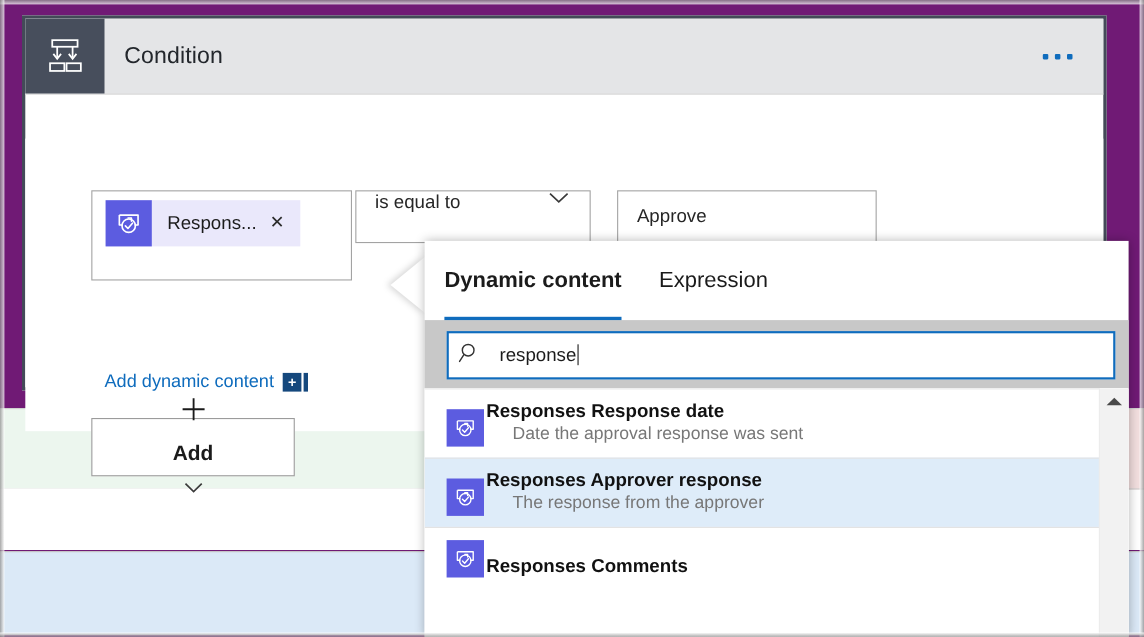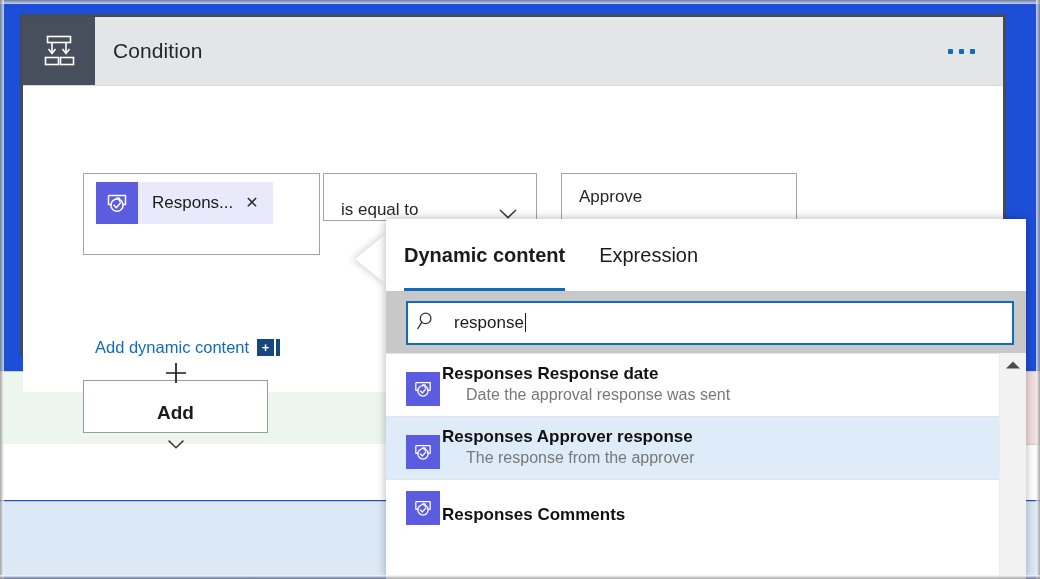--- a/index.html
+++ b/index.html
@@ -7,21 +7,21 @@
     margin: 0;
     padding: 0;
     background: #ffffff;
     font-family: "Liberation Sans", sans-serif;
   }
   #root {
     position: relative;
     width: 1040px;
     height: 579px;
     overflow: hidden;
-    background: #1d4ed8;
+    background: #701a75;
   }
 
   
   .band {
     position: absolute;
     left: 0;
     right: 0;
   }
   .band-green {
     top: 371px;
@@ -185,21 +185,21 @@
   .op-select {
     position: absolute;
     left: 300px;
     top: 47px;
     width: 214px;
     height: 48px;
     border: 1px solid #a3a3a3;
     background: #ffffff;
     box-sizing: border-box;
     display: flex;
-    align-items: flex-end;
+    align-items: flex-start;
     cursor: pointer;
   }
   .op-select .op-text {
     flex: 1;
     padding-left: 17px;
     font-size: 17px;
     color: #262626;
   }
   .op-select .chev {
     padding-right: 18px;

